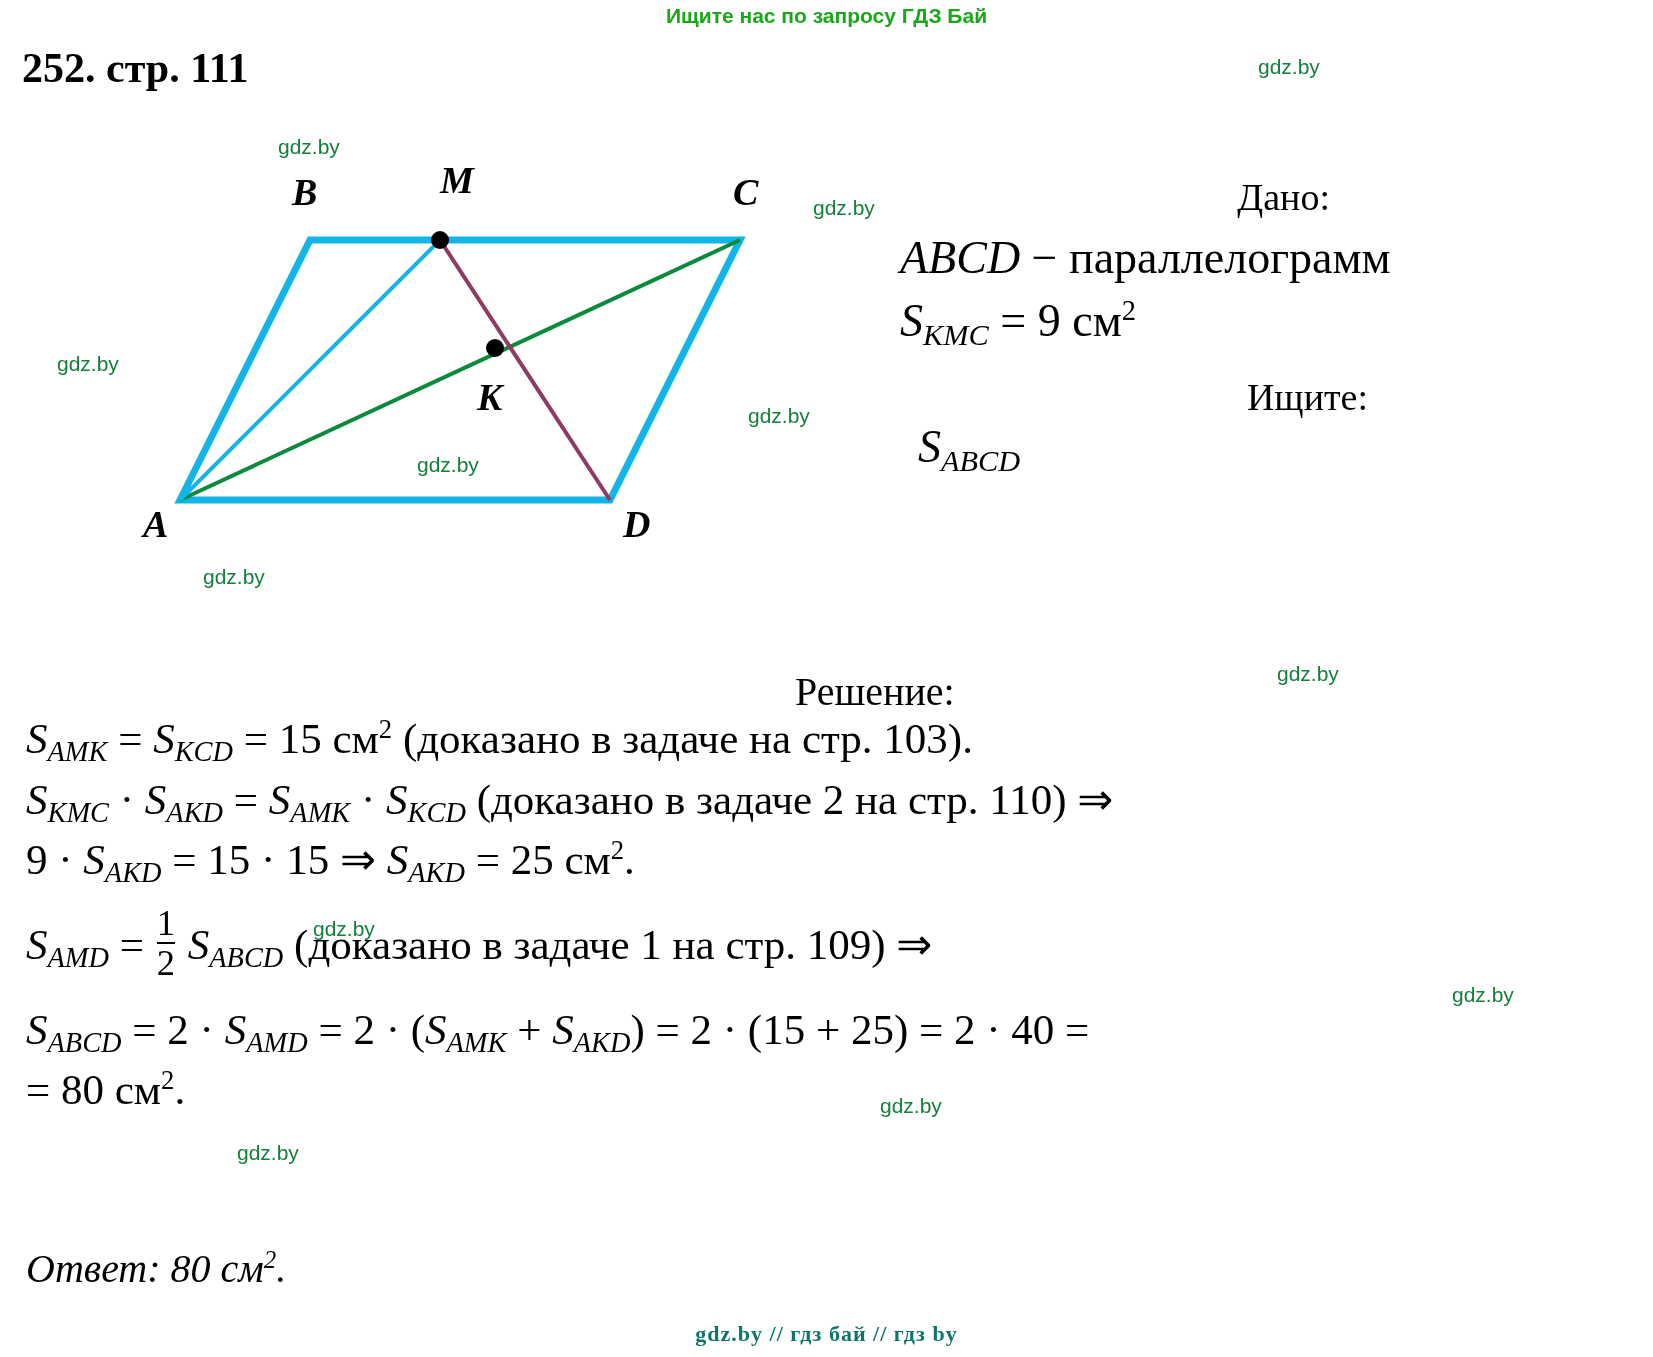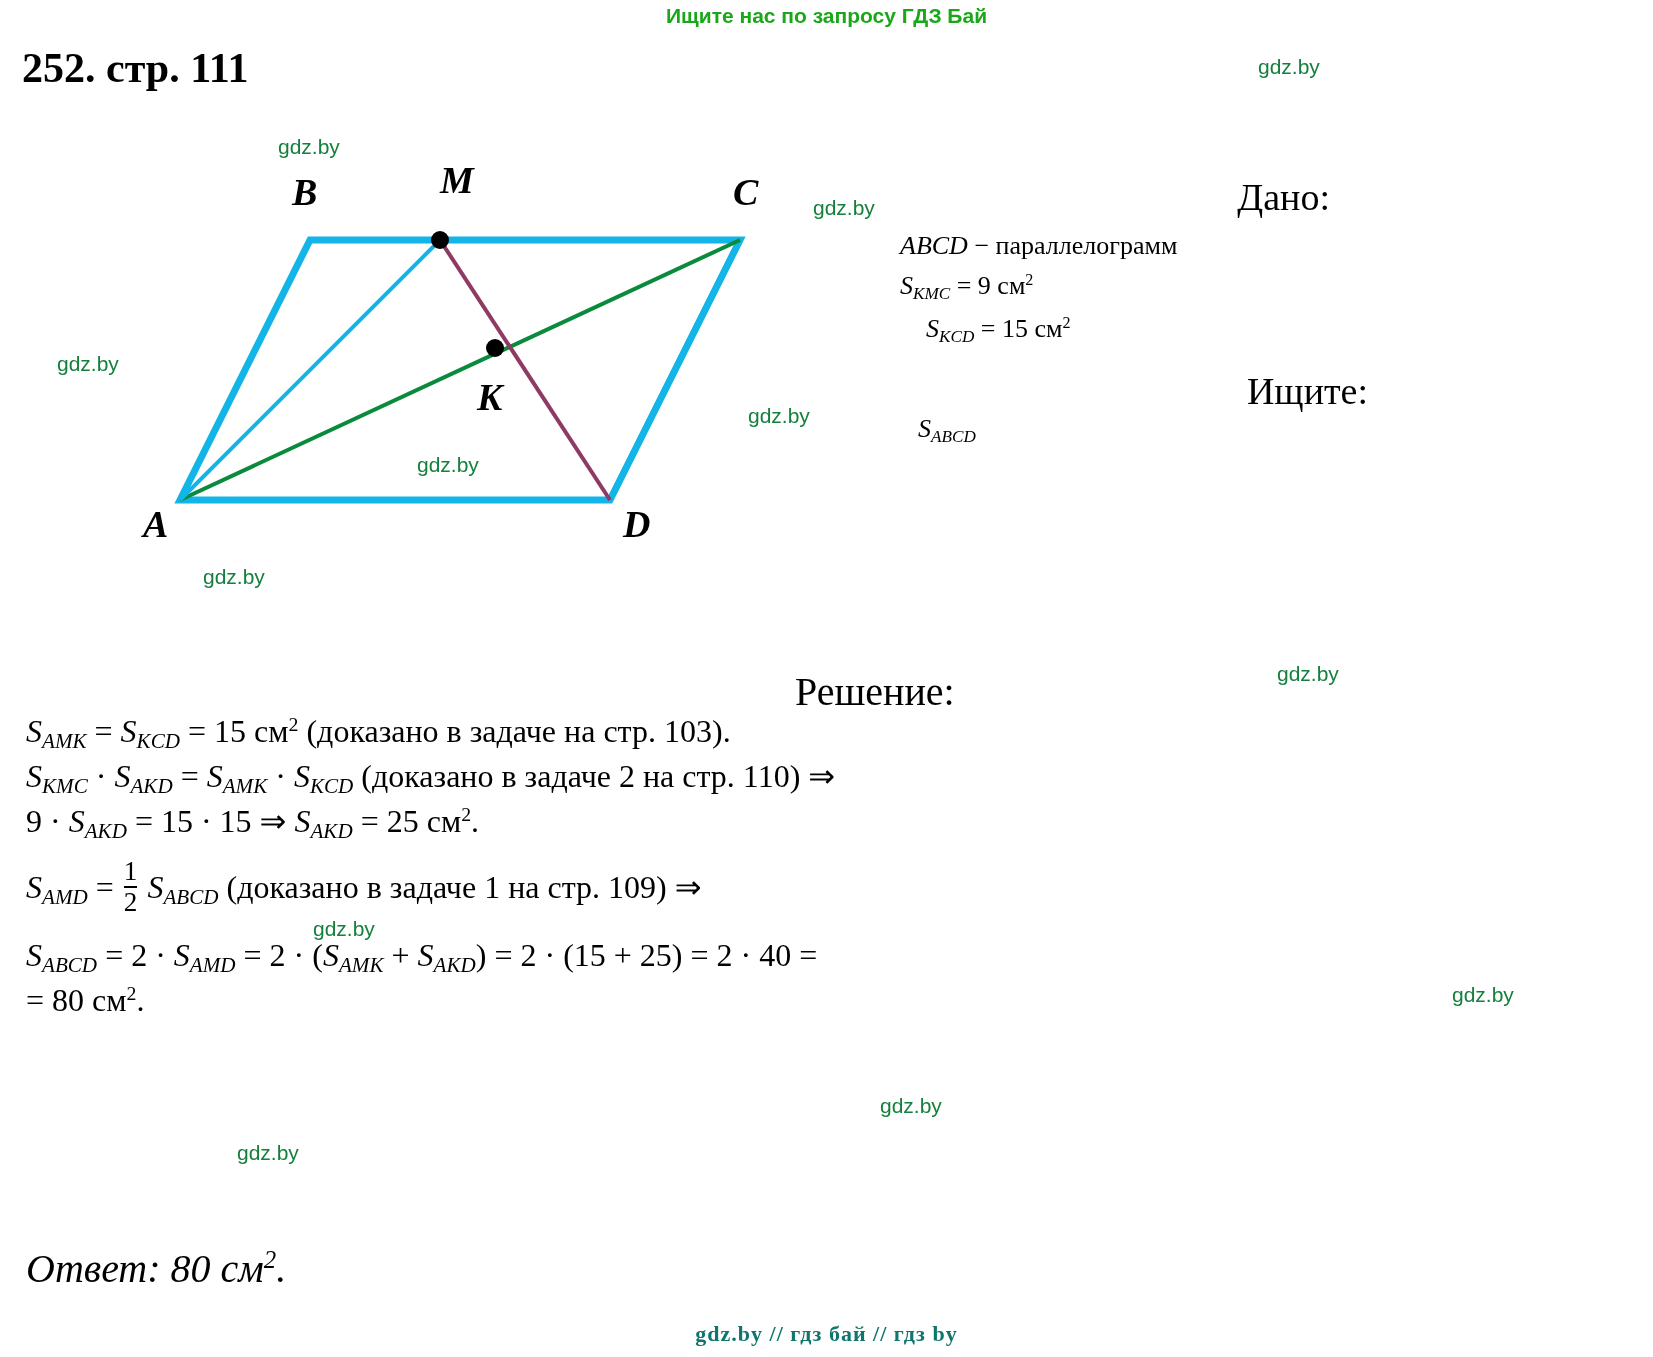--- a/index.html
+++ b/index.html
@@ -52,36 +52,36 @@
     position:absolute;
     left:900px; top:175px;
     width:740px;
   }
   .given-title {
     font-size:38px;
     text-align:right;
     padding-right:310px;
   }
   .given-line {
-    font-size:26px;
+    font-size:46px;
     white-space:nowrap;
   }
   .it { font-style:italic; }
   .sub { font-size:0.66em; vertical-align:-0.28em; font-style:italic; }
   .sup { font-size:0.62em; vertical-align:0.55em; }
   #solution-title {
     position:absolute;
     left:795px; top:668px;
     font-size:40px;
   }
   #solution-body {
     position:absolute;
     left:26px; top:710px;
     width:1610px;
-    font-size:32px;
+    font-size:43px;
     line-height:1.33;
   }
   .sline { white-space:nowrap; }
   .frac {
     display:inline-block;
     vertical-align:-0.45em;
     text-align:center;
     font-size:0.85em;
     line-height:1.05;
     margin:0 2px;
@@ -133,23 +133,20 @@
 </div>
 
 <div id="given-block">
   <div class="given-title">Дано:</div>
   <div class="given-line" style="margin-top:12px;">
     <span class="it">ABCD</span> − параллелограмм
   </div>
   <div class="given-line" style="margin-top:10px;">
     <span class="it">S</span><span class="sub">KMC</span> = 9 см<span class="sup">2</span>
   </div>
-  <div class="given-line" style="margin-top:10px; padding-left:26px;">
-    <span class="it">S</span><span class="sub">KCD</span> = 15 см<span class="sup">2</span>
-  </div>
   <div class="given-title" style="margin-top:22px; padding-right:272px;">Ищите:</div>
   <div class="given-line" style="margin-top:1px; padding-left:18px;">
     <span class="it">S</span><span class="sub">ABCD</span>
   </div>
 </div>
 
 <div id="solution-title">Решение:</div>
 
 <div id="solution-body">
   <div class="sline">

